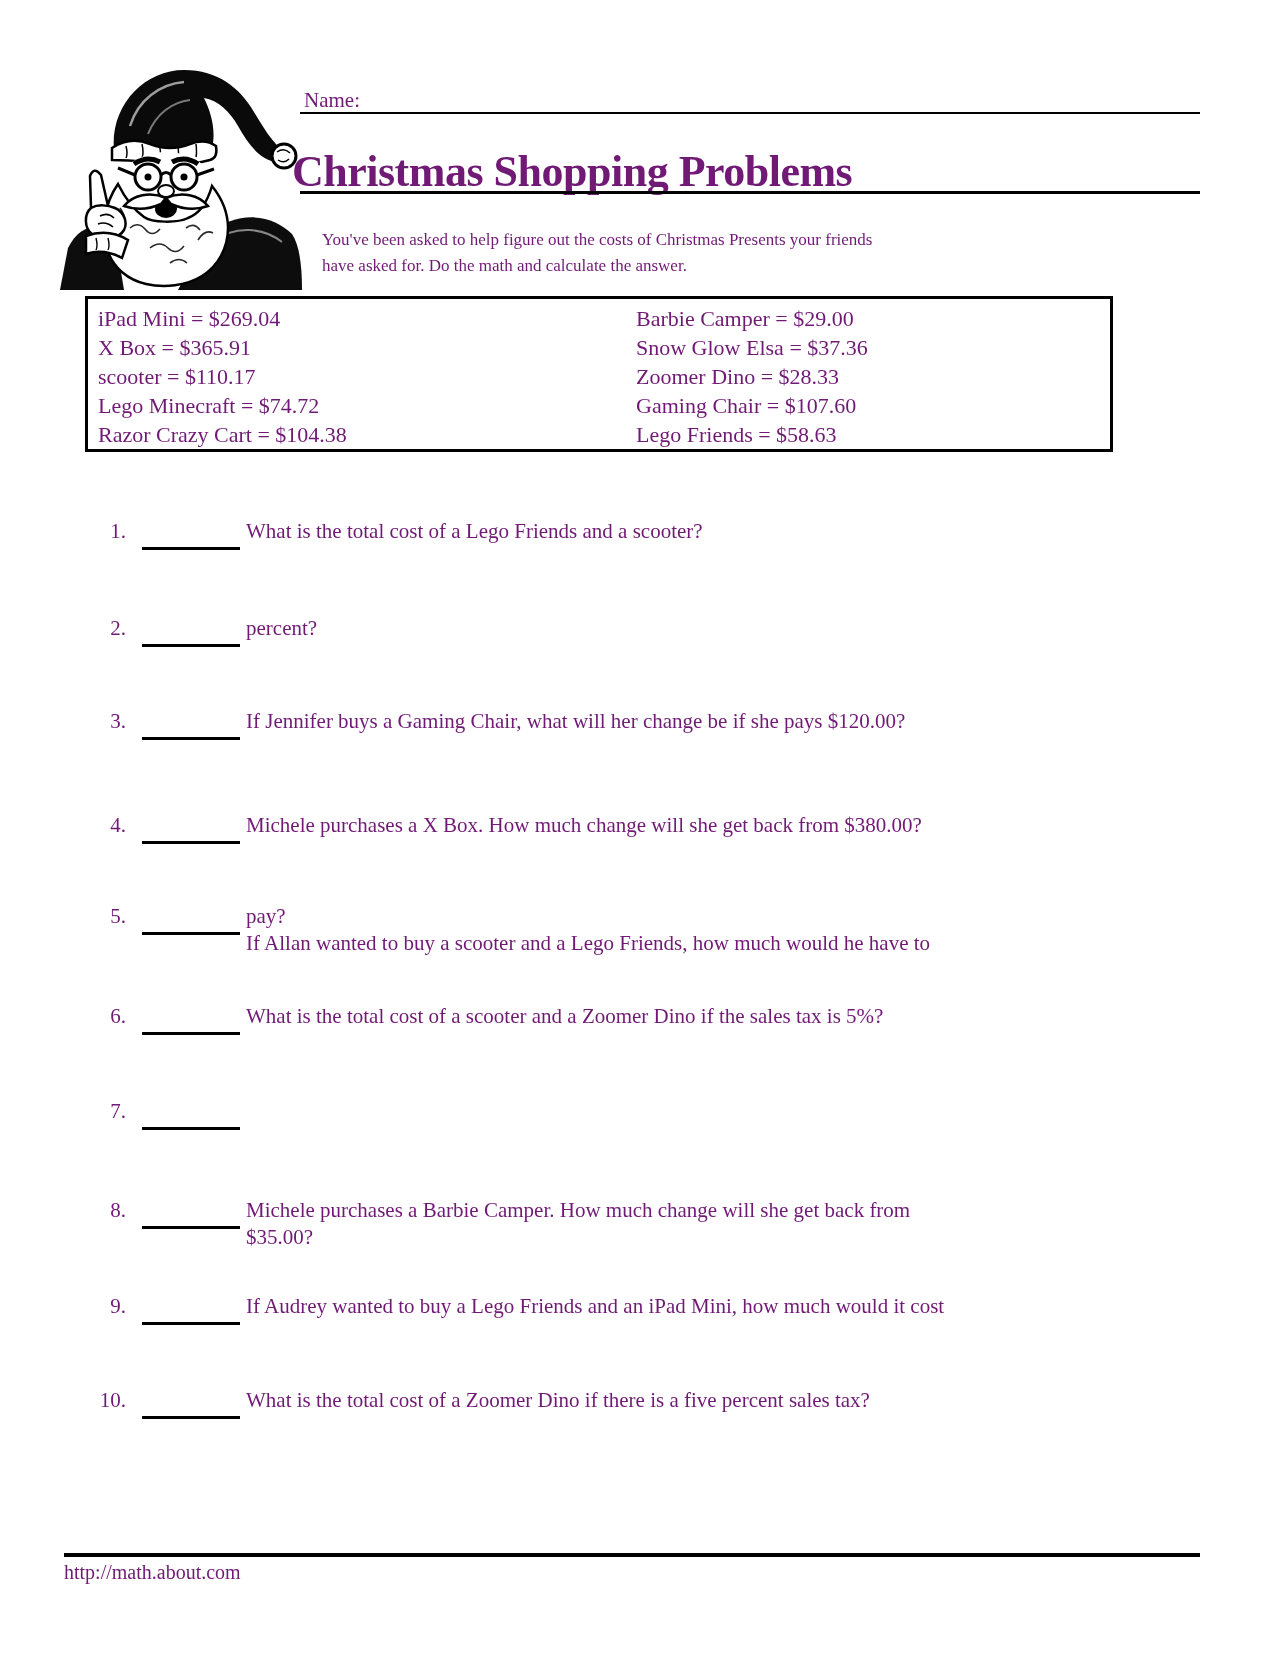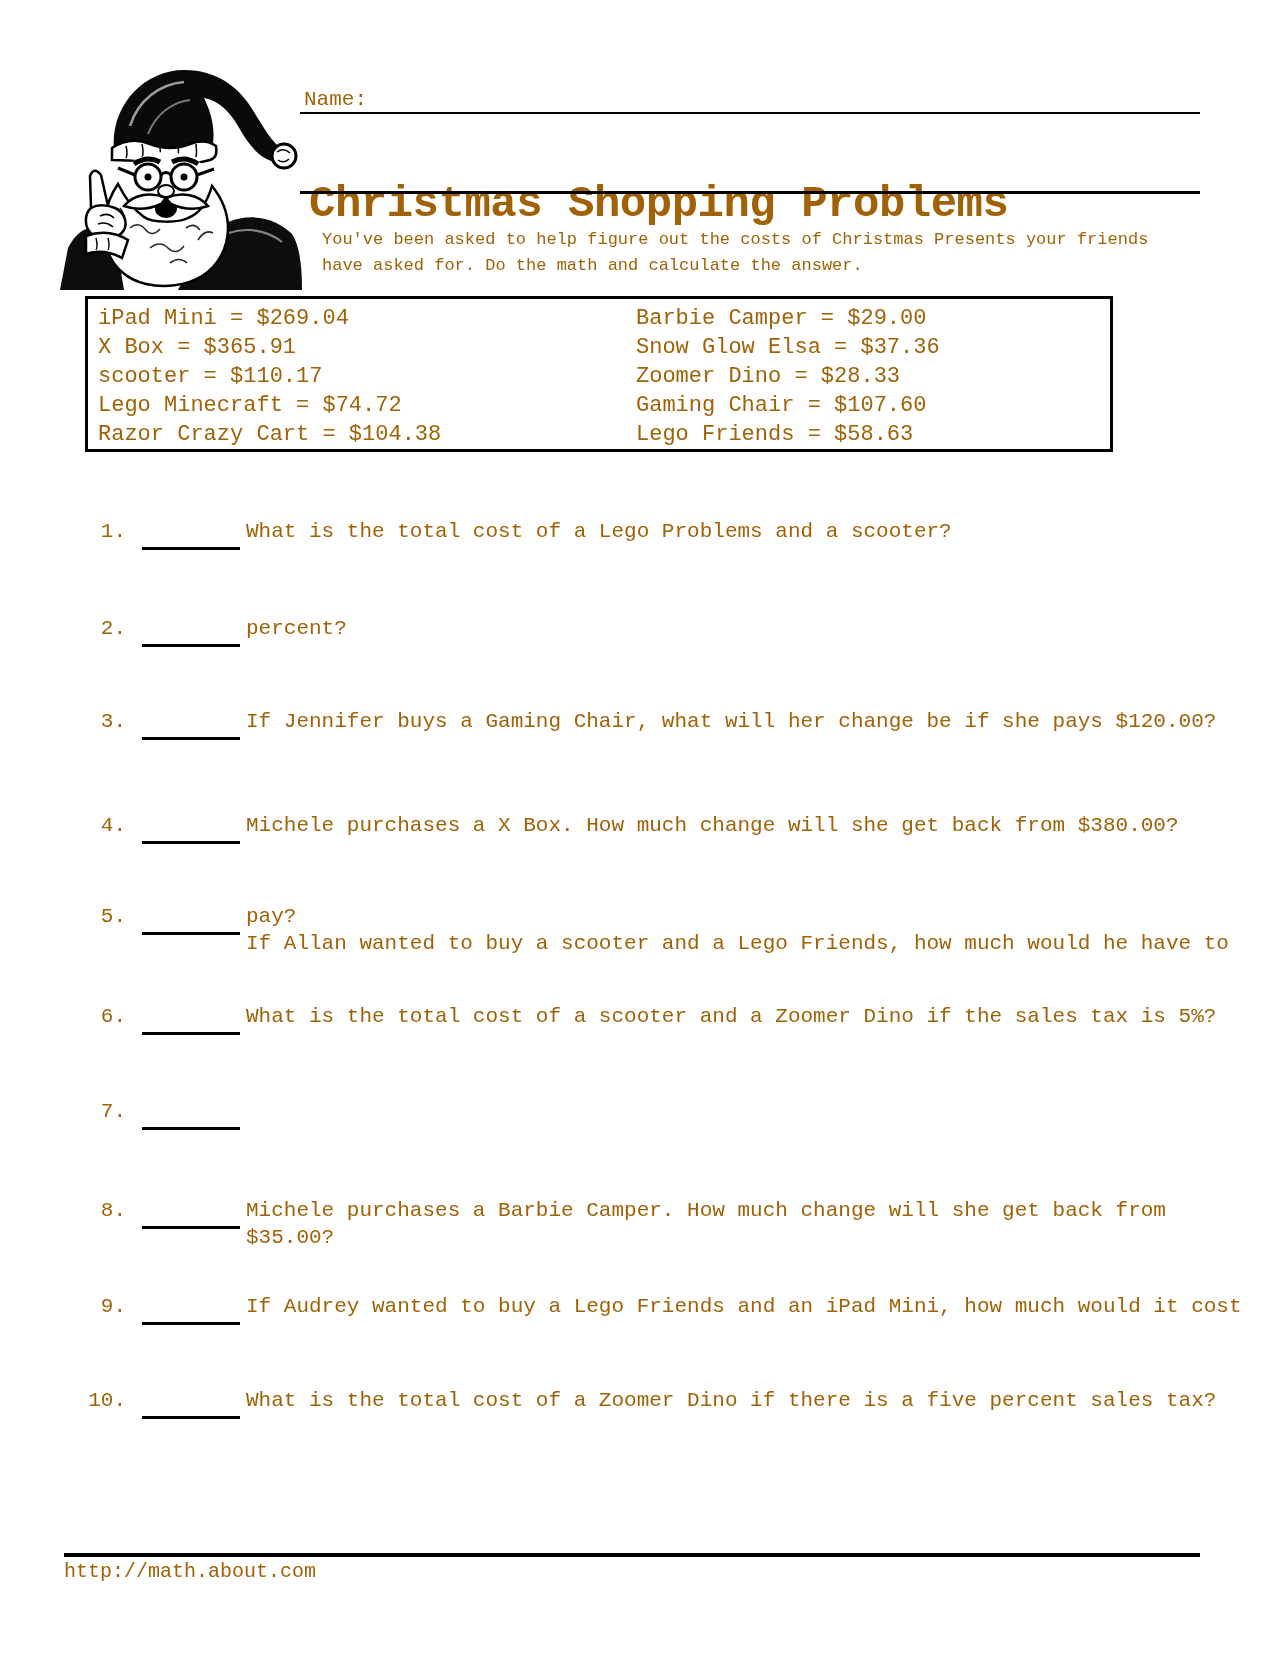--- a/index.html
+++ b/index.html
@@ -1,29 +1,29 @@
 <!DOCTYPE html>
 <html><head>
 <meta charset="utf-8">
 <style>
   html,body{margin:0;padding:0;background:#e8e8e8;}
   .page{
     position:relative;
     width:1275px;height:1662px;
     margin:0 auto;
     background:#ffffff;
-    color:#a16207;
-    font-family:Liberation Mono, monospace;
+    color:#701a75;
+    font-family:Liberation Serif, serif;
     overflow:hidden;
   }
   
   .santa{position:absolute;left:60px;top:56px;width:243px;height:234px;}
   .name-label{position:absolute;left:304px;top:88px;font-size:21px;line-height:24px;}
   .name-underline{position:absolute;left:300px;top:112px;width:900px;height:2px;background:#000;}
-  .page-title{position:absolute;left:309px;top:148px;font-size:44px;line-height:48px;font-weight:bold;letter-spacing:-0.5px;white-space:nowrap;margin-top:32px;}
+  .page-title{position:absolute;left:292px;top:148px;font-size:44px;line-height:48px;font-weight:bold;letter-spacing:-0.5px;white-space:nowrap;}
   .title-rule{position:absolute;left:300px;top:191px;width:900px;height:3px;background:#000;}
   .intro{position:absolute;left:322px;top:227px;font-size:17px;line-height:26px;}
   .intro div{white-space:nowrap;}
   
   .price-box{position:absolute;left:85px;top:296px;width:1022px;height:150px;border:3px solid #000;}
   .price-col{position:absolute;top:5px;font-size:22px;line-height:29px;list-style:none;margin:0;padding:0;}
   .price-col.left{left:10px;}
   .price-col.right{left:548px;}
   .price-col li{white-space:nowrap;}
   
@@ -110,21 +110,21 @@
       <li>Zoomer Dino = $28.33</li>
       <li>Gaming Chair = $107.60</li>
       <li>Lego Friends = $58.63</li>
     </ul>
   </div>
 
   <div class="q" style="top:518px">
     <div class="qnum">1.</div>
     <div class="qblank"></div>
     <div class="qtext">
-      <div>What is the total cost of a Lego Problems and a scooter?</div>
+      <div>What is the total cost of a Lego Friends and a scooter?</div>
       <div></div>
     </div>
   </div>
 
   <div class="q" style="top:615px">
     <div class="qnum">2.</div>
     <div class="qblank"></div>
     <div class="qtext">
       <div>percent?</div>
     </div>

